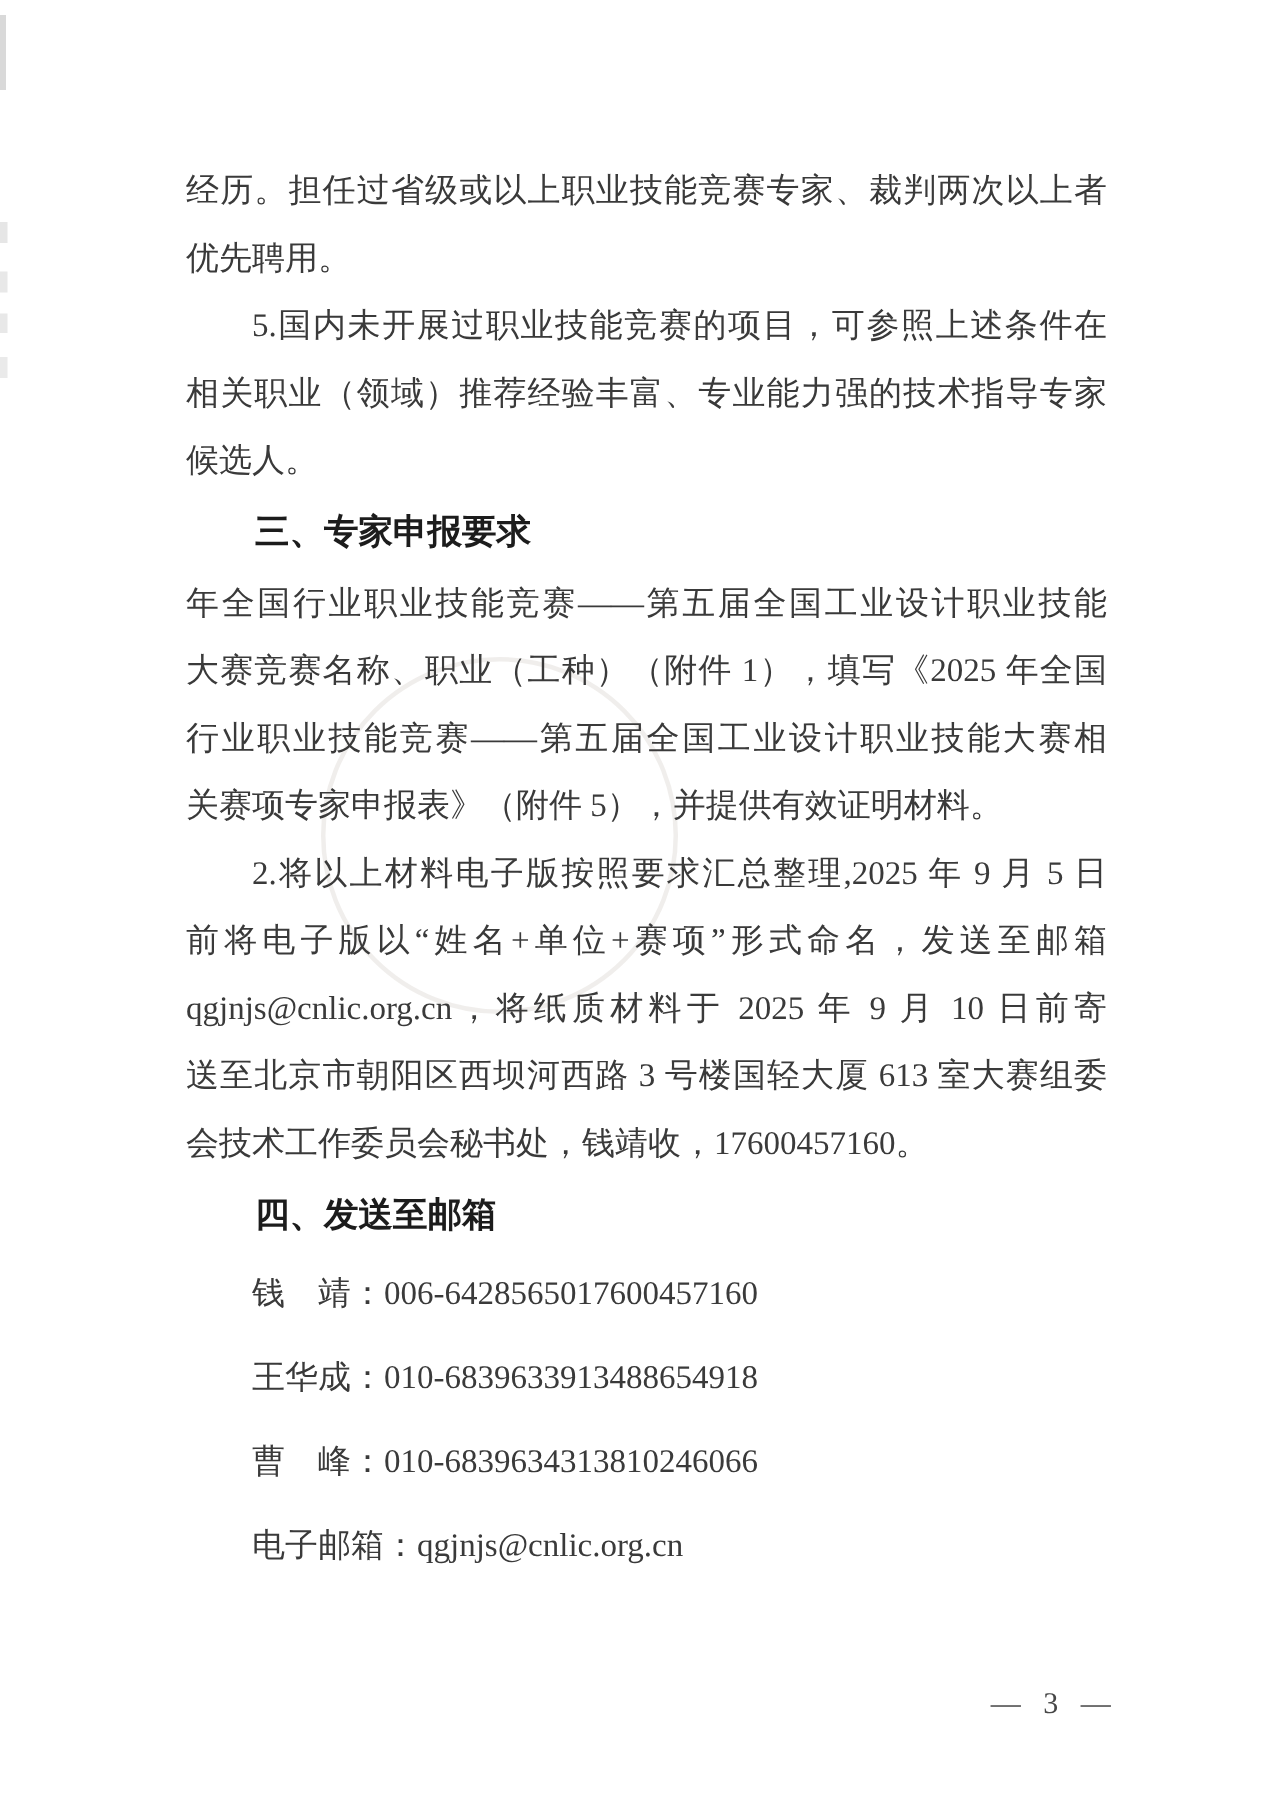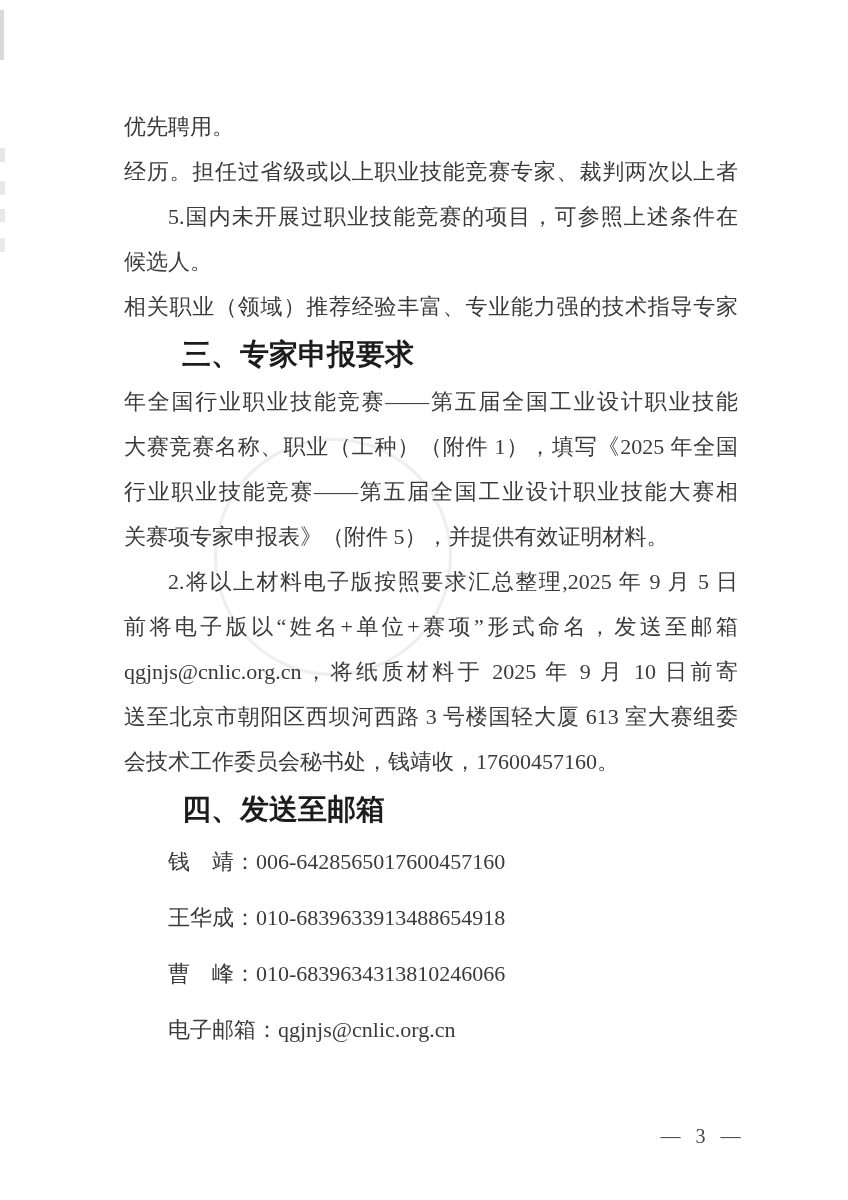--- a/index.html
+++ b/index.html
@@ -20,21 +20,21 @@
     font-family:"Liberation Serif", serif;
     text-align:justify;
     text-align-last:justify;
     white-space:nowrap;
   }
   .final{text-align-last:left;}
   .ind{text-indent:2em;}
   .hd{
     height:50px;line-height:50px;
     font-family:"Liberation Sans", sans-serif;
-    font-weight:bold;font-size:29px;color:#1c1c1c;
+    font-weight:bold;font-size:23px;color:#1c1c1c;
     text-indent:2em;text-align:left;text-align-last:left;
   }
   .ct{
     height:56px;line-height:56px;
     text-indent:2em;text-align:left;text-align-last:left;
   }
   .ct .mb{}
   .footer{
     position:absolute;left:618px;top:1122px;width:170px;
     text-align:center;
@@ -66,28 +66,28 @@
   <div class="edge-mark em2"></div>
   <div class="edge-mark em3"></div>
   <div class="edge-mark em4"></div>
   <div class="edge-mark em5"></div>
 
   <div class="seal-bleed"></div>
 
   <div class="content">
 
     <div>
+      <div class="ln">经历。担任过省级或以上职业技能竞赛专家、裁判两次以上者</div>
       <div class="ln final">优先聘用。</div>
-      <div class="ln">经历。担任过省级或以上职业技能竞赛专家、裁判两次以上者</div>
     </div>
 
     <div>
       <div class="ln ind">5.国内未开展过职业技能竞赛的项目，可参照上述条件在</div>
+      <div class="ln">相关职业（领域）推荐经验丰富、专业能力强的技术指导专家</div>
       <div class="ln final">候选人。</div>
-      <div class="ln">相关职业（领域）推荐经验丰富、专业能力强的技术指导专家</div>
     </div>
 
     <div class="hd">三、专家申报要求</div>
 
     <div>
       <div class="ln">年全国行业职业技能竞赛——第五届全国工业设计职业技能</div>
       <div class="ln">大赛竞赛名称、职业（工种）（附件 1），填写《2025 年全国</div>
       <div class="ln">行业职业技能竞赛——第五届全国工业设计职业技能大赛相</div>
       <div class="ln final">关赛项专家申报表》（附件 5），并提供有效证明材料。</div>
     </div>

